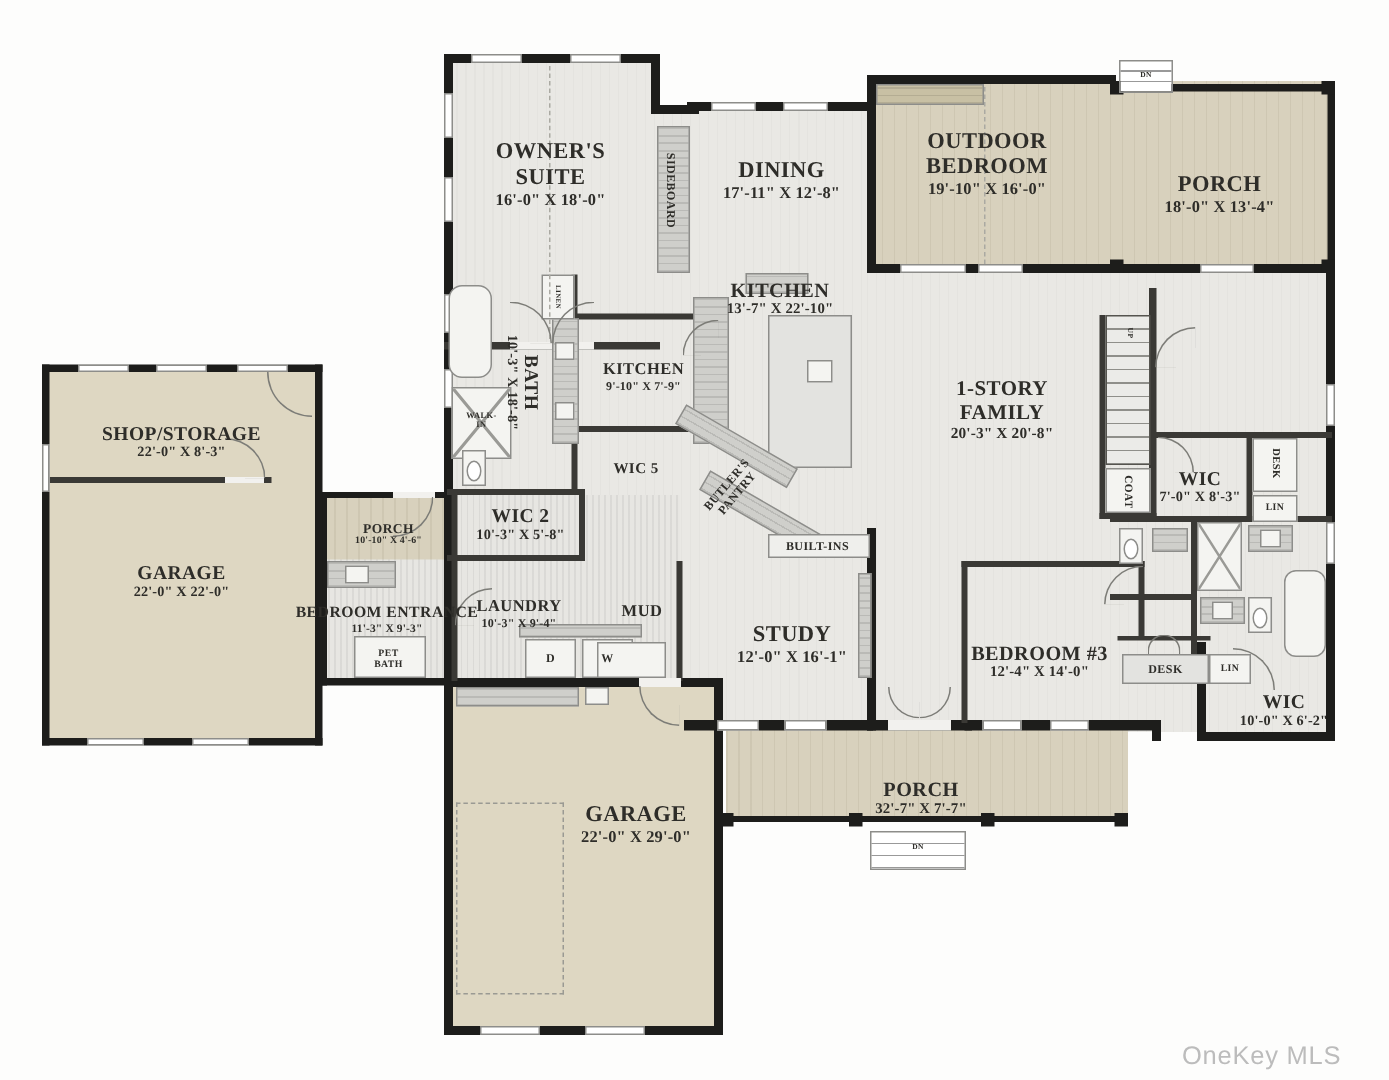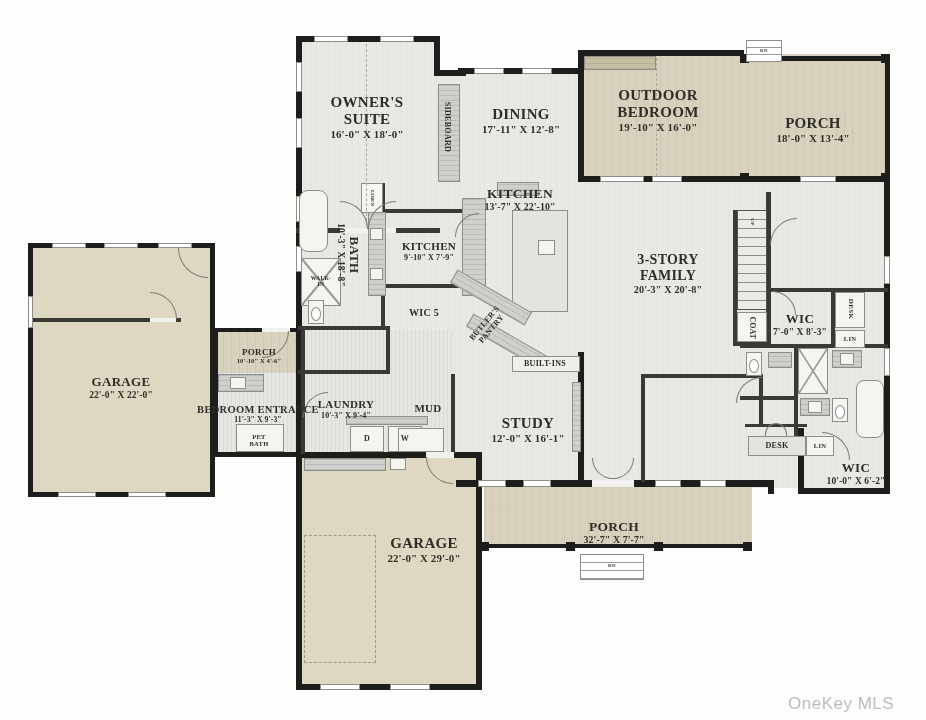--- a/index.html
+++ b/index.html
@@ -254,41 +254,45 @@
   </div>
   <div class="lbl" style="left:658px;top:110px;font-size:15px;width:116px">
     <span>OUTDOOR BEDROOM</span>
     <span class="dm one">19'-10" X 16'-0"</span>
   </div>
   <div class="lbl" style="left:813px;top:130px;font-size:15px;width:130px">
     <span>PORCH</span>
     <span class="dm one">18'-0" X 13'-4"</span>
   </div>
   <div class="lbl" style="left:668px;top:274px;font-size:14px;width:96px">
-    <span>3-STORY FAMILY</span>
+    <span>1-STORY FAMILY</span>
     <span class="dm one">20'-3" X 20'-8"</span>
   </div>
   <div class="lbl" style="left:800px;top:325px;font-size:13px;width:90px">
     <span>WIC</span>
     <span class="dm one">7'-0" X 8'-3"</span>
   </div>
   <div class="lbl rot90" style="left:348px;top:255px;font-size:13px;width:120px">
     <span>BATH</span>
     <span class="dm one">10'-3" X 18'-8"</span>
   </div>
   <div class="lbl" style="left:429px;top:251px;font-size:11px;width:90px">
     <span>KITCHEN</span>
     <span class="dm one">9'-10" X 7'-9"</span>
   </div>
   <div class="lbl one" style="left:424px;top:313px;font-size:10px">
     <span>WIC 5</span>
   </div>
   <div class="lbl rotb" style="left:488px;top:326px;font-size:8px;width:52px">
     <span>BUTLER'S PANTRY</span>
   </div>
+  <div class="lbl" style="left:347px;top:350px;font-size:13px;width:110px">
+    <span class="one">WIC 2</span>
+    <span class="dm one">10'-3" X 5'-8"</span>
+  </div>
   <div class="lbl" style="left:346px;top:409px;font-size:11px;width:100px">
     <span>LAUNDRY</span>
     <span class="dm one">10'-3" X 9'-4"</span>
   </div>
   <div class="lbl one" style="left:428px;top:408px;font-size:11px">
     <span>MUD</span>
   </div>
   <div class="lbl one" style="left:545px;top:364px;font-size:8px">
     <span>BUILT-INS</span>
   </div>
@@ -300,31 +304,39 @@
     <span class="one">BEDROOM ENTRANCE</span>
     <span class="dm one">11'-3" X 9'-3"</span>
   </div>
   <div class="lbl" style="left:259px;top:440px;font-size:6.5px;width:34px">
     <span>PET BATH</span>
   </div>
   <div class="lbl" style="left:259px;top:356px;font-size:9px;width:90px">
     <span>PORCH</span>
     <span class="dm one">10'-10" X 4'-6"</span>
   </div>
+  <div class="lbl" style="left:121px;top:295px;font-size:13px;width:170px">
+    <span class="one">SHOP/STORAGE</span>
+    <span class="dm one">22'-0" X 8'-3"</span>
+  </div>
   <div class="lbl" style="left:121px;top:388px;font-size:13px;width:130px">
     <span>GARAGE</span>
     <span class="dm one">22'-0" X 22'-0"</span>
   </div>
   <div class="lbl" style="left:424px;top:550px;font-size:15px;width:150px">
     <span>GARAGE</span>
     <span class="dm one">22'-0" X 29'-0"</span>
   </div>
   <div class="lbl" style="left:614px;top:532px;font-size:13.5px;width:130px">
     <span>PORCH</span>
     <span class="dm one">32'-7" X 7'-7"</span>
+  </div>
+  <div class="lbl" style="left:693px;top:441px;font-size:13.5px;width:140px">
+    <span class="one">BEDROOM #3</span>
+    <span class="dm one">12'-4" X 14'-0"</span>
   </div>
   <div class="lbl" style="left:856px;top:474px;font-size:13px;width:110px">
     <span>WIC</span>
     <span class="dm one">10'-0" X 6'-2"</span>
   </div>
 
   <div class="lbl rot90 one" style="left:447px;top:127px;font-size:8px"><span>SIDEBOARD</span></div>
   <div class="lbl rot90 one" style="left:372px;top:198px;font-size:4.6px"><span>LINEN</span></div>
   <div class="lbl" style="left:321px;top:281px;font-size:5.6px;width:26px"><span>WALK-IN</span></div>
   <div class="lbl rot90 one" style="left:752px;top:328px;font-size:7.5px"><span>COAT</span></div>

